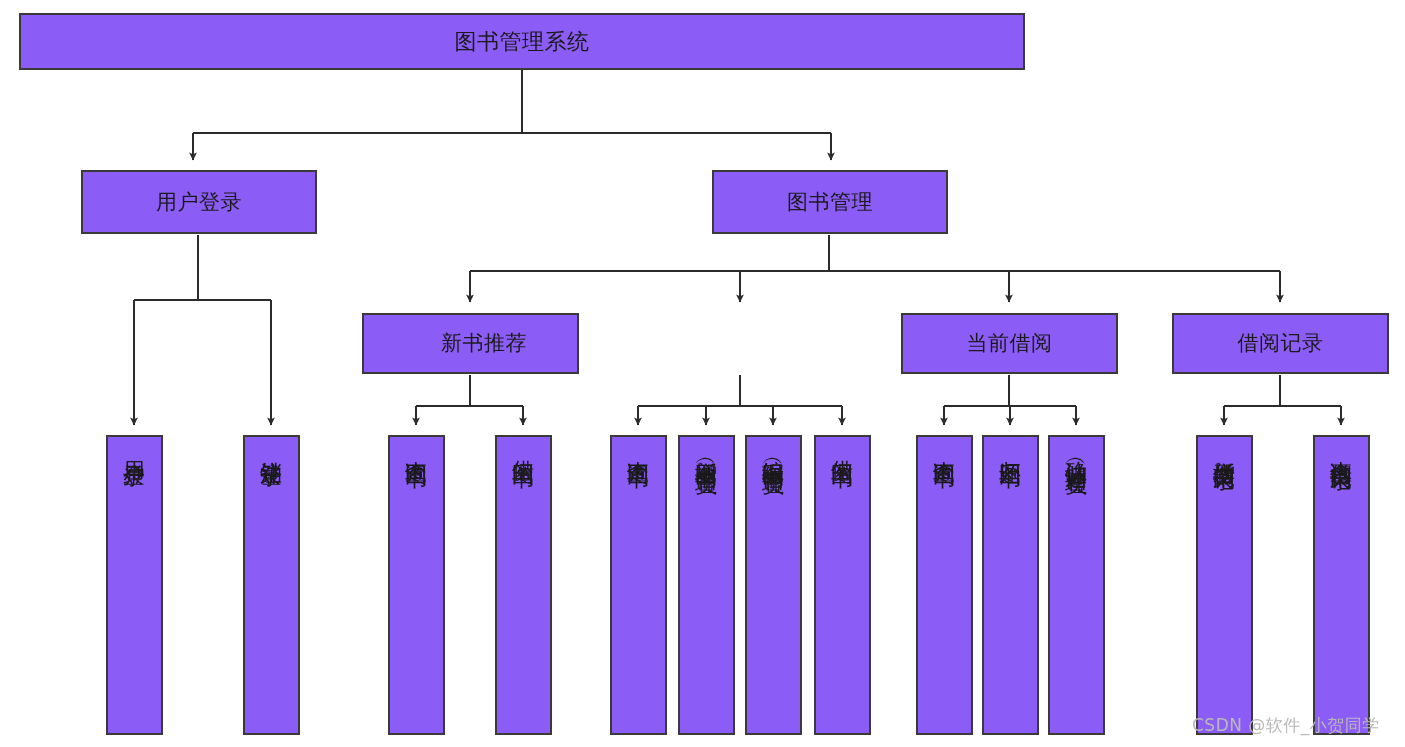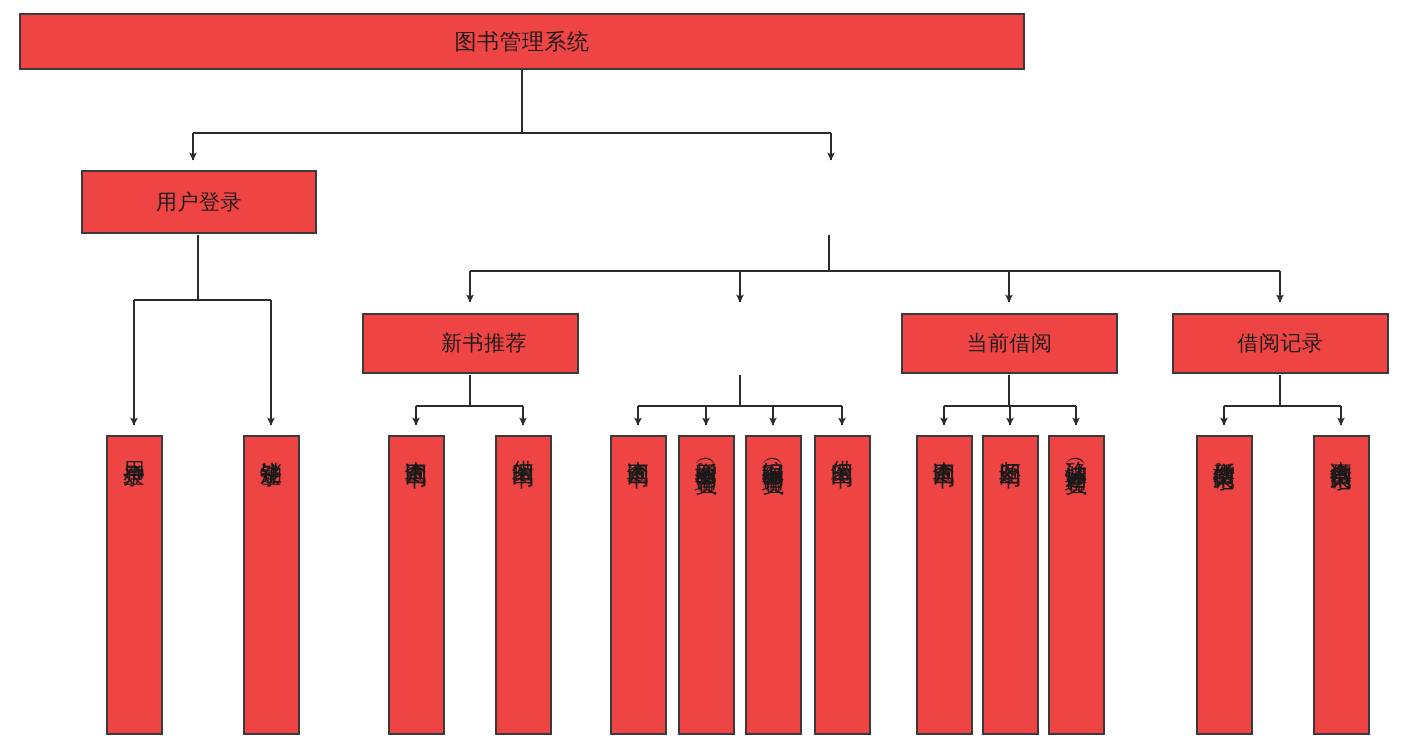--- a/index.html
+++ b/index.html
@@ -21,21 +21,21 @@
   #edges {
     position: absolute;
     left: 0;
     top: 0;
     width: 1405px;
     height: 747px;
   }
   .node {
     position: absolute;
     box-sizing: border-box;
-    background: #ef4444;
+    background: #8b5cf6;
     border: 2px solid #3a3a3a;
     display: flex;
     align-items: center;
     justify-content: center;
     color: #1a1a1a;
   }
   .node .label {
     display: block;
     text-align: center;
     line-height: 1.18;
@@ -131,20 +131,23 @@
     </g>
   </svg>
 
   <div class="node h root" style="left:19px; top:13px; width:1006px; height:57px;">
     <span class="label">图书管理系统</span>
   </div>
 
   <div class="node h" style="left:81px; top:170px; width:236px; height:64px;">
     <span class="label">用户登录</span>
   </div>
+  <div class="node h" style="left:712px; top:170px; width:236px; height:64px;">
+    <span class="label">图书管理</span>
+  </div>
 
   <div class="node h" style="left:362px; top:313px; width:217px; height:61px;padding-left:27px;">
     <span class="label">新书推荐</span>
   </div>
   <div class="node h" style="left:901px; top:313px; width:217px; height:61px;">
     <span class="label">当前借阅</span>
   </div>
   <div class="node h" style="left:1172px; top:313px; width:217px; height:61px;">
     <span class="label">借阅记录</span>
   </div>
@@ -186,14 +189,15 @@
     <span class="label">确认归还（管理员）</span>
   </div>
 
   <div class="node v" style="left:1196px; top:435px; width:57px; height:300px;">
     <span class="label">新增借阅记录</span>
   </div>
   <div class="node v" style="left:1313px; top:435px; width:57px; height:300px;">
     <span class="label">查询借阅记录</span>
   </div>
 
+  <div class="watermark" style="left:1192px; top:714px;">CSDN @软件_小贺同学</div>
 
 </div>
 
 </body></html>

